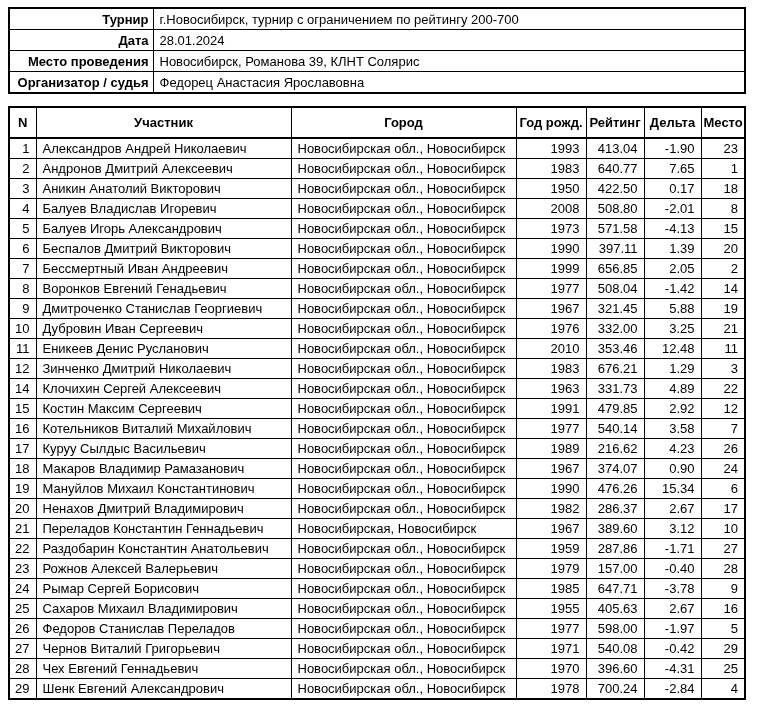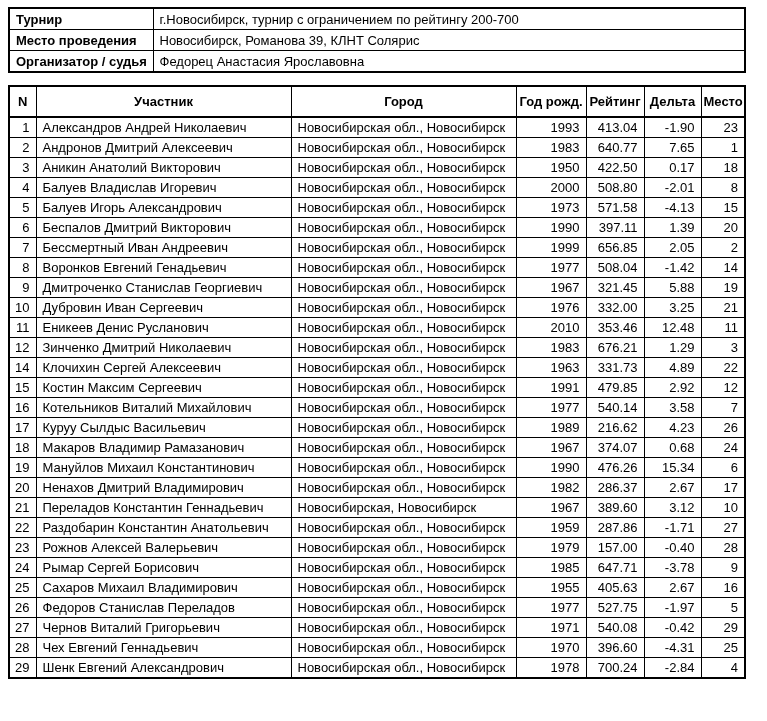--- a/index.html
+++ b/index.html
@@ -27,20 +27,21 @@
   .info-table td {
     border: 1px solid #000;
     height: 20px;
     padding: 0 4px 0 6px;
     vertical-align: middle;
     overflow: hidden;
     white-space: nowrap;
   }
   .info-table td.label {
     font-weight: bold;
+    text-align: right;
   }
   .results-table {
     border: 2px solid #000;
     margin-top: 12px;
   }
   .results-table th {
     border: 1px solid #000;
     border-bottom: 2px solid #000;
     height: 29px;
     font-weight: bold;
@@ -71,20 +72,24 @@
 
 <table class="info-table">
   <colgroup>
     <col style="width:144px">
     <col style="width:592px">
   </colgroup>
   <tbody>
       <tr>
         <td class="label">Турнир</td>
         <td>г.Новосибирск, турнир с ограничением по рейтингу 200-700</td>
+      </tr>
+      <tr>
+        <td class="label">Дата</td>
+        <td>28.01.2024</td>
       </tr>
       <tr>
         <td class="label">Место проведения</td>
         <td>Новосибирск, Романова 39, КЛНТ Солярис</td>
       </tr>
       <tr>
         <td class="label">Организатор / судья</td>
         <td>Федорец Анастасия Ярославовна</td>
       </tr>
     </tbody>
@@ -136,21 +141,21 @@
         <td>Новосибирская обл., Новосибирск</td>
         <td>1950</td>
         <td>422.50</td>
         <td>0.17</td>
         <td>18</td>
       </tr>
       <tr>
         <td>4</td>
         <td>Балуев Владислав Игоревич</td>
         <td>Новосибирская обл., Новосибирск</td>
-        <td>2000</td>
+        <td>2008</td>
         <td>508.80</td>
         <td>-2.01</td>
         <td>8</td>
       </tr>
       <tr>
         <td>5</td>
         <td>Балуев Игорь Александрович</td>
         <td>Новосибирская обл., Новосибирск</td>
         <td>1973</td>
         <td>571.58</td>
@@ -255,21 +260,21 @@
         <td>216.62</td>
         <td>4.23</td>
         <td>26</td>
       </tr>
       <tr>
         <td>18</td>
         <td>Макаров Владимир Рамазанович</td>
         <td>Новосибирская обл., Новосибирск</td>
         <td>1967</td>
         <td>374.07</td>
-        <td>0.68</td>
+        <td>0.90</td>
         <td>24</td>
       </tr>
       <tr>
         <td>19</td>
         <td>Мануйлов Михаил Константинович</td>
         <td>Новосибирская обл., Новосибирск</td>
         <td>1990</td>
         <td>476.26</td>
         <td>15.34</td>
         <td>6</td>
@@ -326,21 +331,21 @@
         <td>1955</td>
         <td>405.63</td>
         <td>2.67</td>
         <td>16</td>
       </tr>
       <tr>
         <td>26</td>
         <td>Федоров Станислав Переладов</td>
         <td>Новосибирская обл., Новосибирск</td>
         <td>1977</td>
-        <td>527.75</td>
+        <td>598.00</td>
         <td>-1.97</td>
         <td>5</td>
       </tr>
       <tr>
         <td>27</td>
         <td>Чернов Виталий Григорьевич</td>
         <td>Новосибирская обл., Новосибирск</td>
         <td>1971</td>
         <td>540.08</td>
         <td>-0.42</td>

